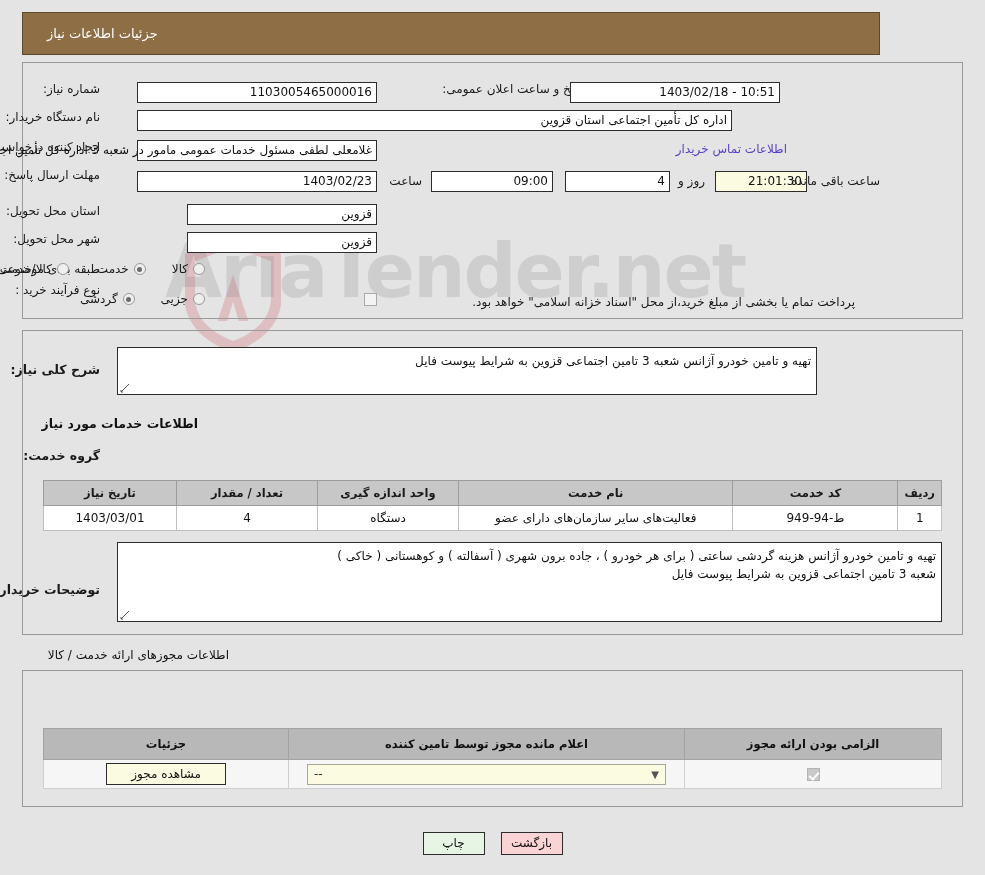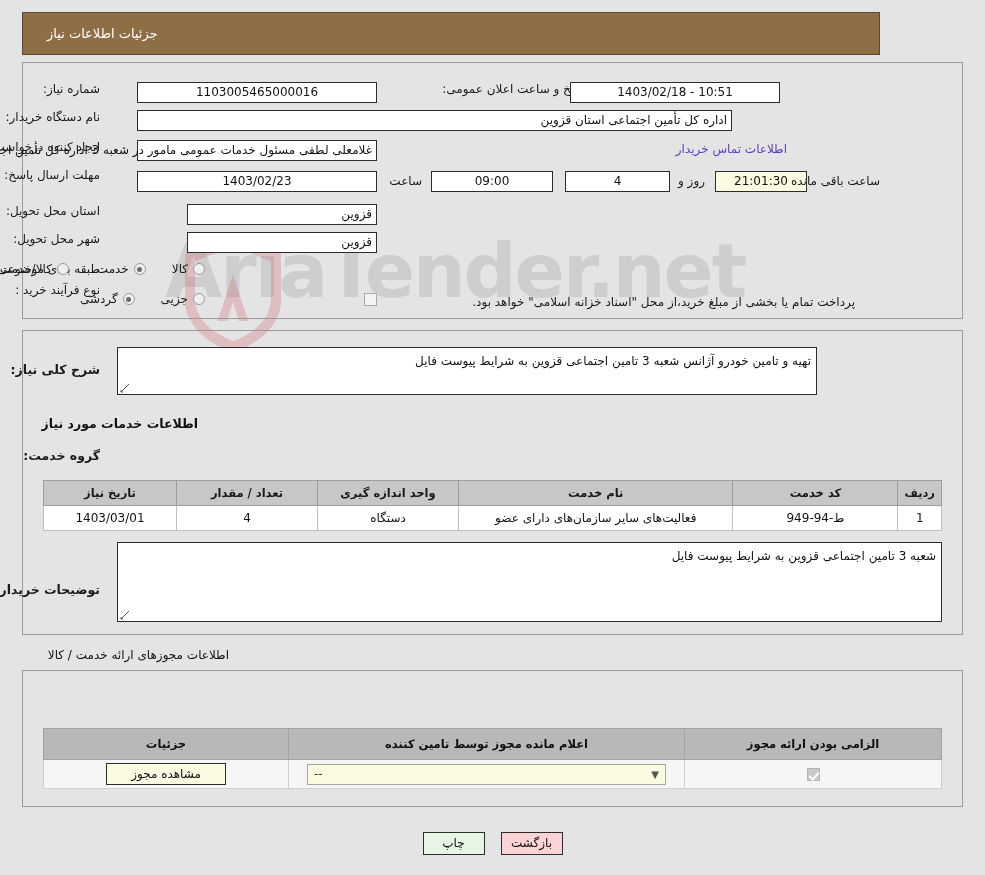--- a/index.html
+++ b/index.html
@@ -96,21 +96,21 @@
   .fld {
     box-sizing: border-box;
     border: 1px solid #2c2c2c;
     background: #ffffff;
     height: 21px;
     line-height: 19px;
     font-size: 12px;
     color: #111;
     padding: 0 4px;
     overflow: hidden;
-    text-align: center;
+    text-align: right;
     direction: ltr;
   }
   .fld.rtl { direction: rtl; text-align: right; }
   .fld.cream { background: #fbfbe2; }
 
   .link {
     color: #5b3fbf;
     font-size: 12px;
     text-decoration: none;
     cursor: pointer;
@@ -428,20 +428,21 @@
         <td>فعالیت‌های سایر سازمان‌های دارای عضو</td>
         <td>دستگاه</td>
         <td>4</td>
         <td>1403/03/01</td>
       </tr>
     </tbody>
   </table>
 
   <span class="lbl lbl-bold" style="position:absolute; top:582px; right:885px; z-index:4;">توضیحات خریدار:</span>
   <div class="ta" style="position:absolute; top:542px; right:43px; width:825px; height:80px; z-index:4;">
+    <div>تهیه و تامین خودرو آژانس هزینه گردشی ساعتی ( برای هر خودرو ) ، جاده برون شهری ( آسفالته ) و کوهستانی ( خاکی )</div>
     <div>شعبه 3 تامین اجتماعی قزوین به شرایط پیوست فایل</div>
     <svg class="grip" viewBox="0 0 10 10">
       <path d="M1 9 L9 1" stroke="#555" stroke-width="1"></path>
       <path d="M1 9 L3 9 M1 9 L1 7" stroke="#555" stroke-width="1"></path>
     </svg>
   </div>
 
   <div class="sect-plain" style="top:648px; right:756px;">اطلاعات مجوزهای ارائه خدمت / کالا</div>
 
   <div class="panel panel-lic"></div>

